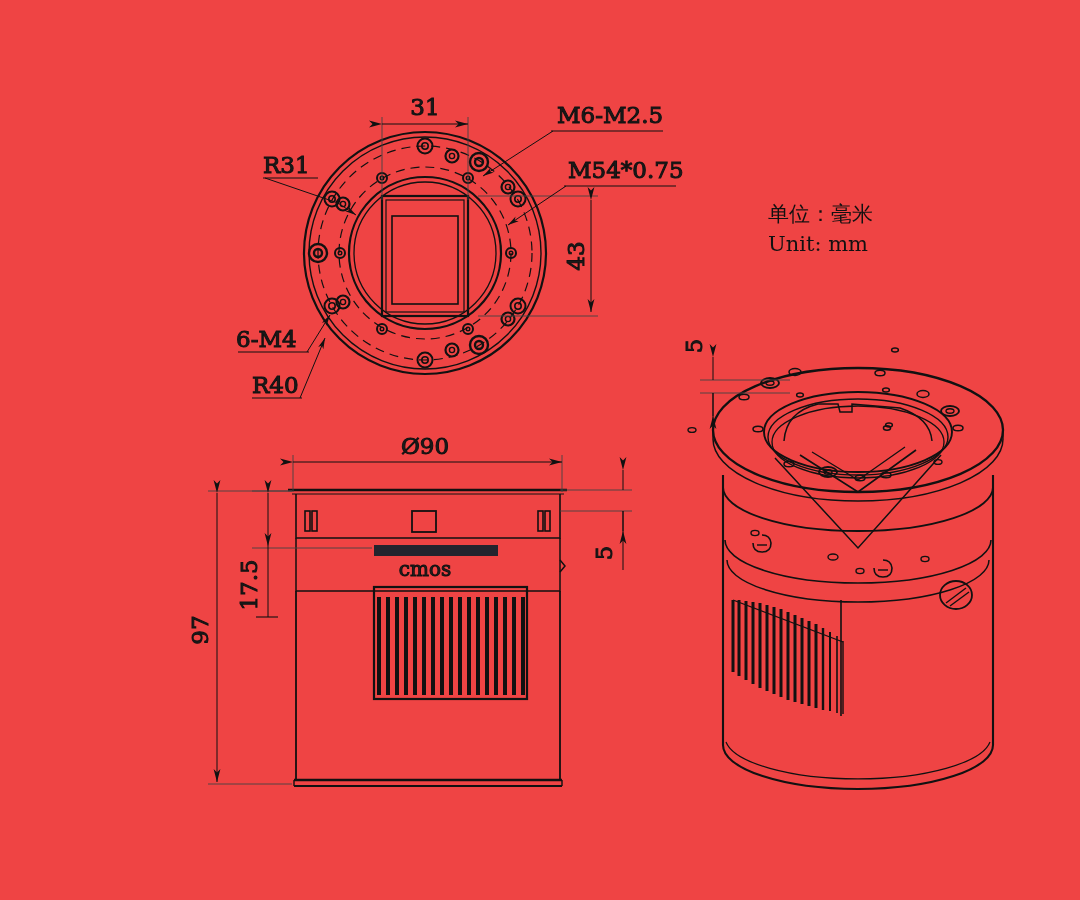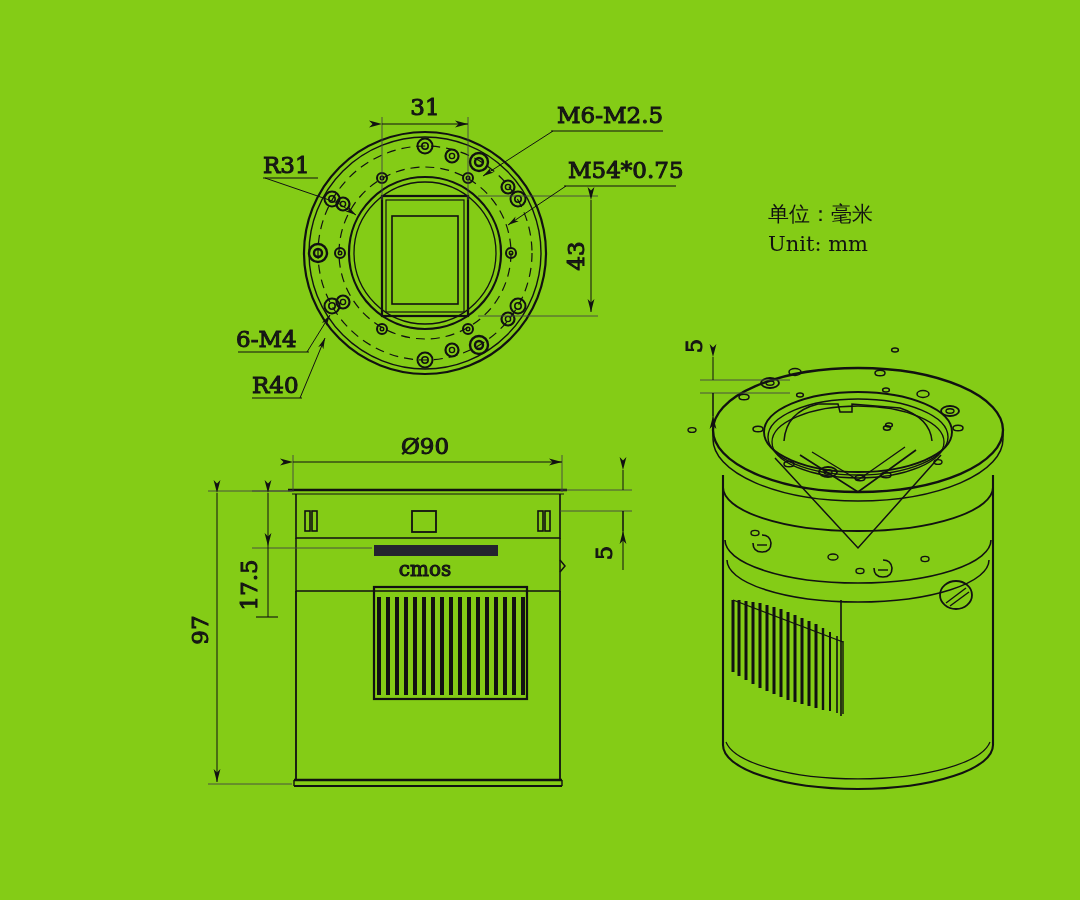--- a/index.html
+++ b/index.html
@@ -1,18 +1,18 @@
 <!DOCTYPE html>
 <html><head>
 <meta charset="utf-8">
 <style>
   html,body{margin:0;padding:0;background:#ffffff;}
   body{width:1080px;height:900px;overflow:hidden;
        font-family:"DejaVu Serif", serif;}
-  #stage{position:relative;width:1080px;height:900px;background:#84cc16;}
+  #stage{position:relative;width:1080px;height:900px;background:#ef4444;}
   svg{display:block;}
   .dimtxt{font-family:"DejaVu Serif", serif;font-size:23px;fill:#1a1a1a;}
   .cjk{font-family:"DejaVu Sans", sans-serif;font-size:21px;fill:#111;}
   .mono{font-family:"DejaVu Serif", serif;font-size:21px;fill:#111;}
   .cmos{font-family:"DejaVu Serif", serif;font-size:20px;fill:#222;}
 </style>
 </head>
 <body>
 
 <div id="stage">

